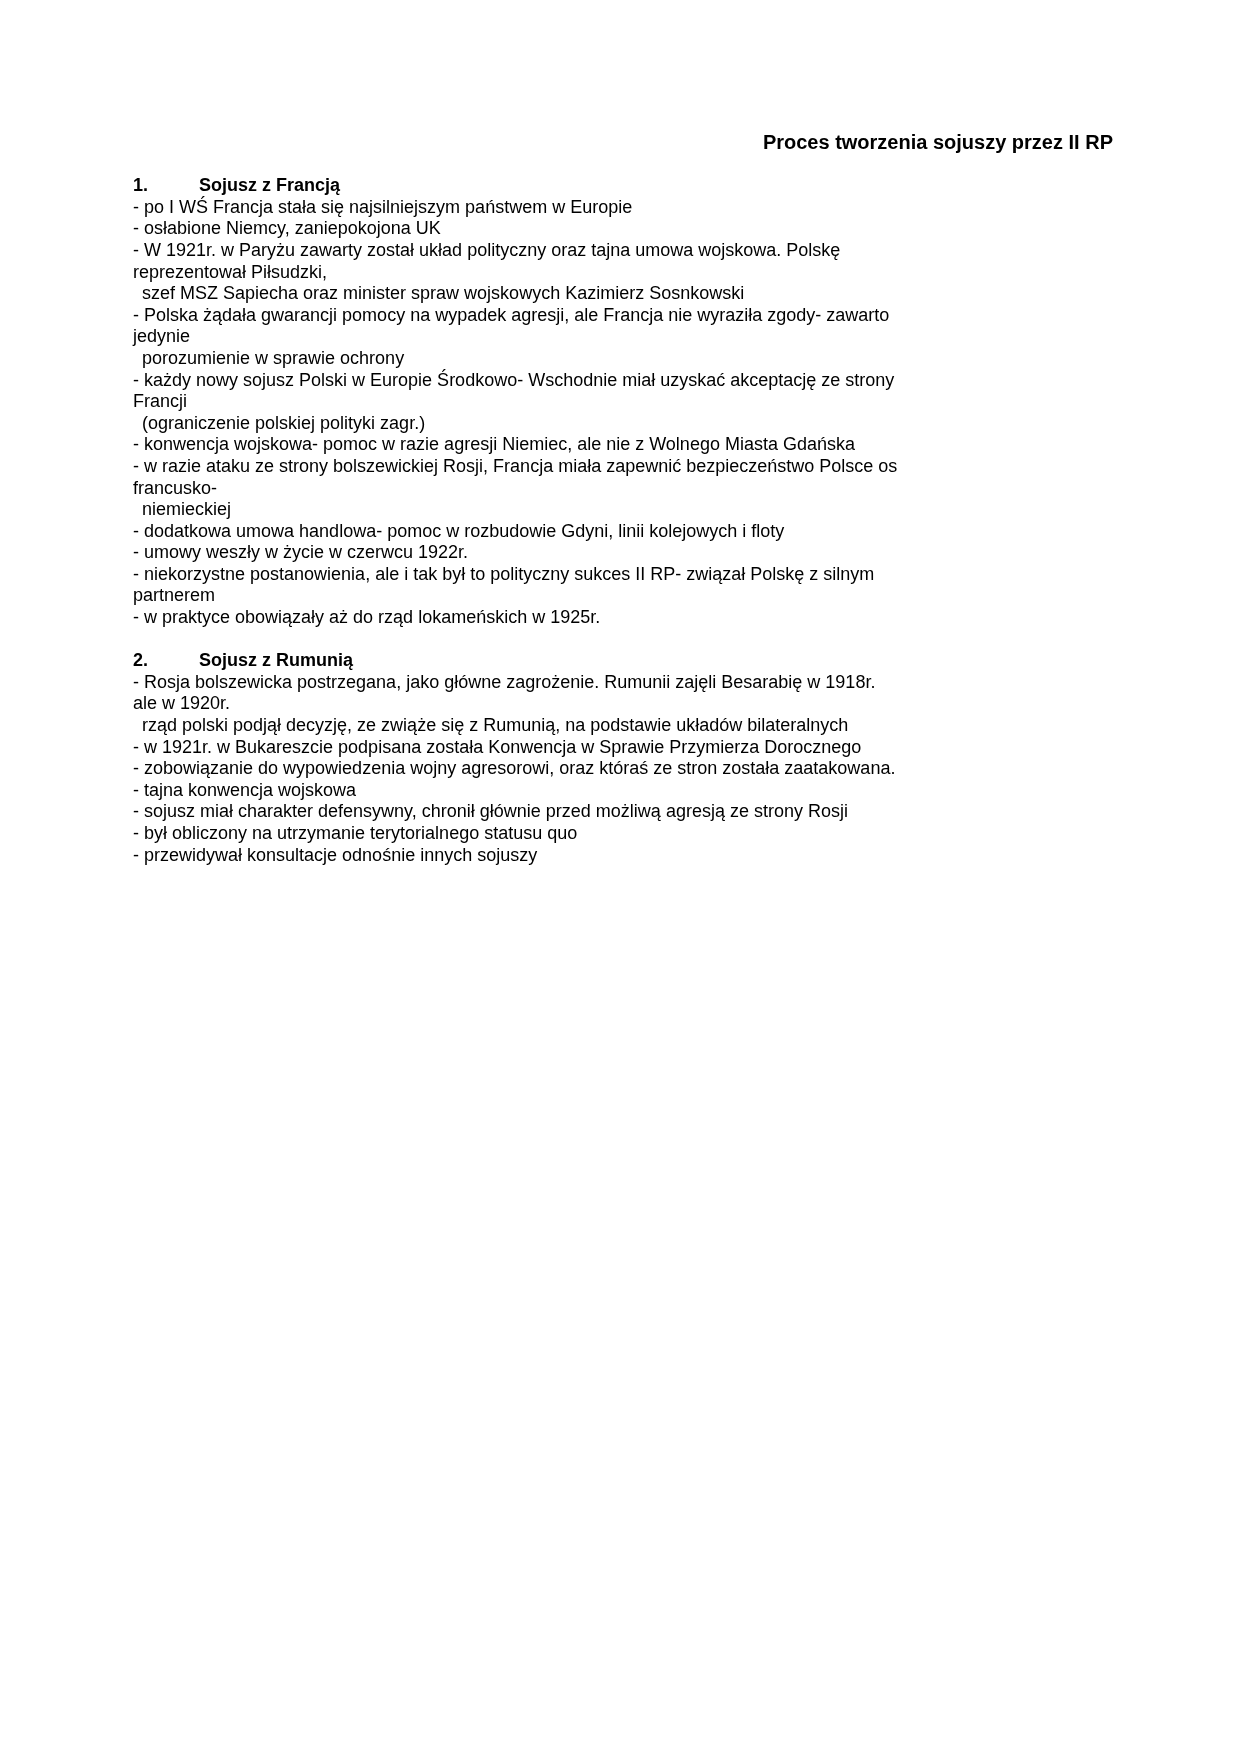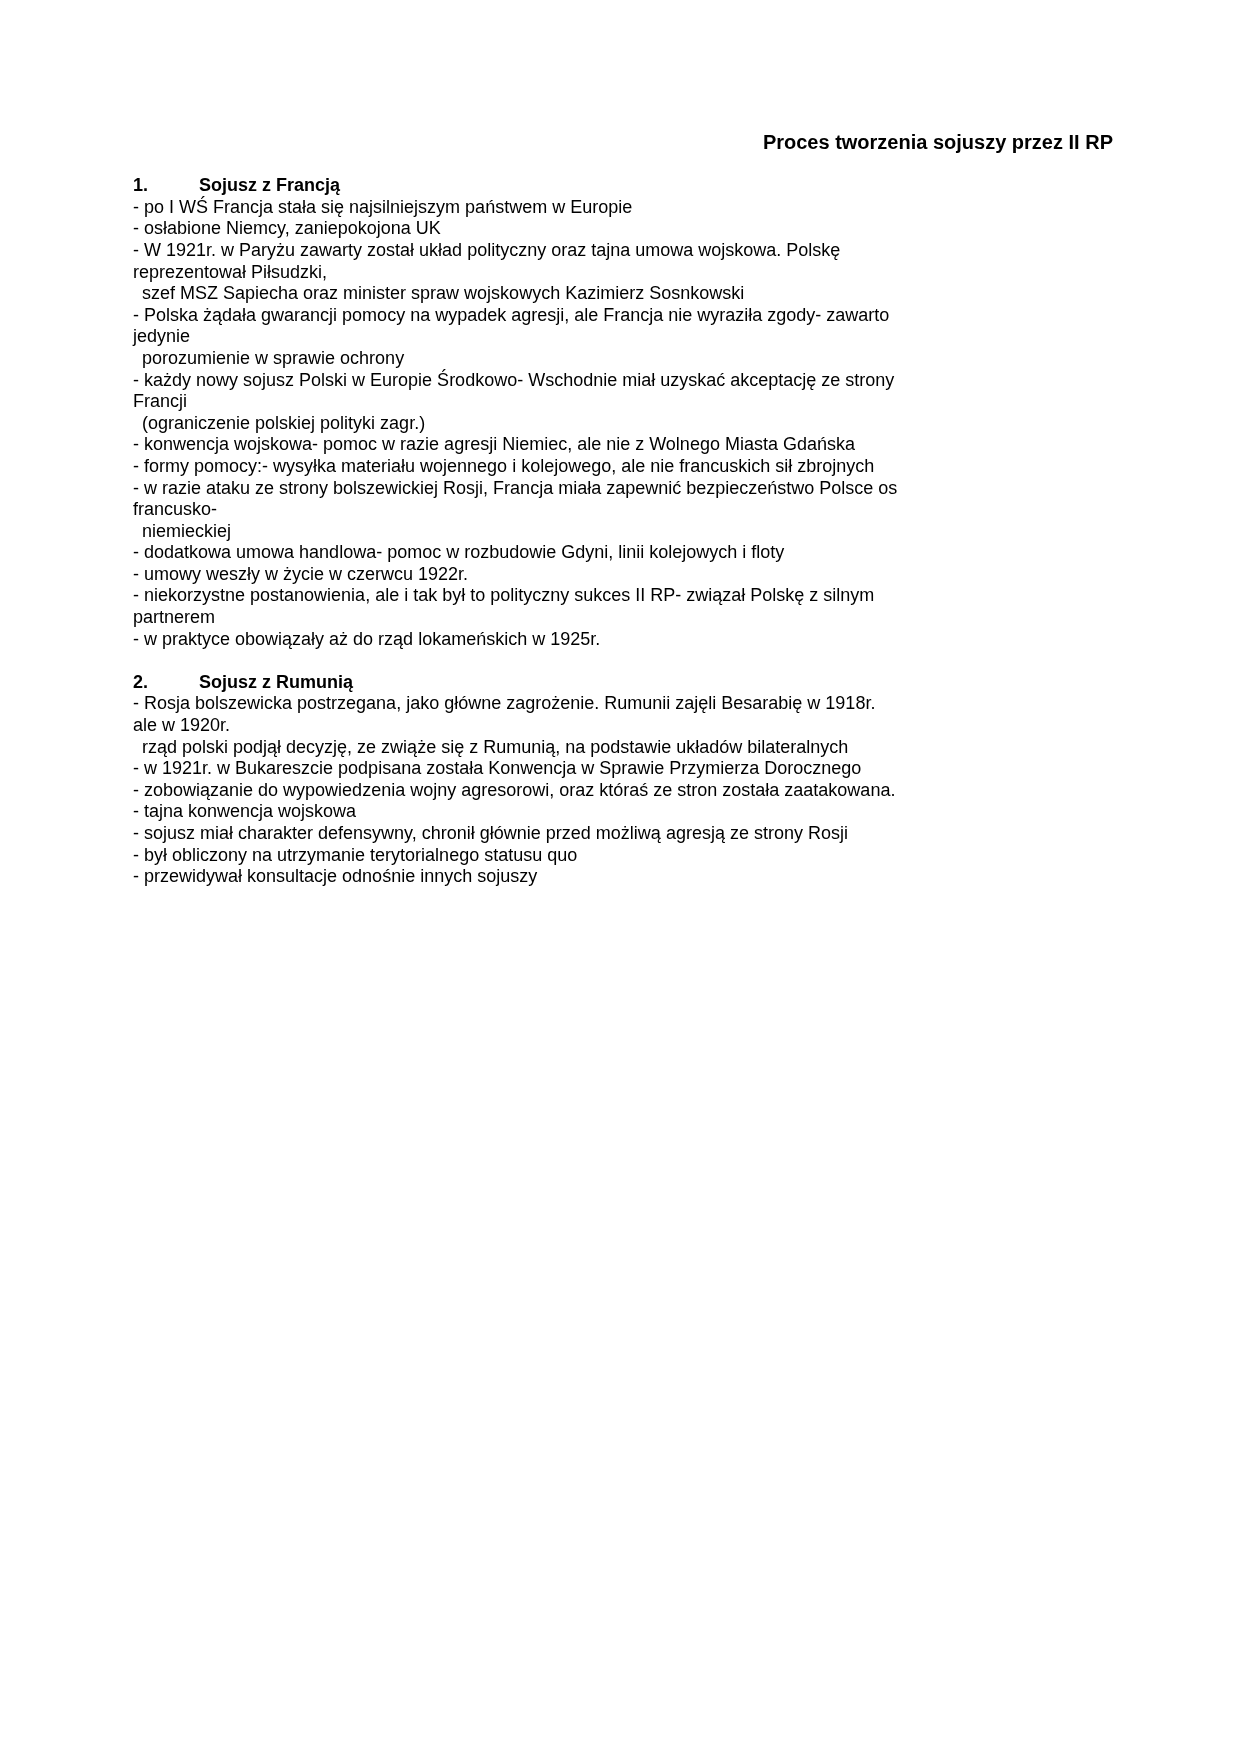--- a/index.html
+++ b/index.html
@@ -79,21 +79,20 @@
     <div class="line">- W 1921r. w Paryżu zawarty został układ polityczny oraz tajna umowa wojskowa. Polskę</div>
     <div class="line">reprezentował Piłsudzki,</div>
     <div class="line indent">szef MSZ Sapiecha oraz minister spraw wojskowych Kazimierz Sosnkowski</div>
     <div class="line">- Polska żądała gwarancji pomocy na wypadek agresji, ale Francja nie wyraziła zgody- zawarto</div>
     <div class="line">jedynie</div>
     <div class="line indent">porozumienie w sprawie ochrony</div>
     <div class="line">- każdy nowy sojusz Polski w Europie Środkowo- Wschodnie miał uzyskać akceptację ze strony</div>
     <div class="line">Francji</div>
     <div class="line indent">(ograniczenie polskiej polityki zagr.)</div>
     <div class="line">- konwencja wojskowa- pomoc w razie agresji Niemiec, ale nie z Wolnego Miasta Gdańska</div>
-    <div class="line">- formy pomocy:- wysyłka materiału wojennego i kolejowego, ale nie francuskich sił zbrojnych</div>
     <div class="line">- w razie ataku ze strony bolszewickiej Rosji, Francja miała zapewnić bezpieczeństwo Polsce os</div>
     <div class="line">francusko-</div>
     <div class="line indent">niemieckiej</div>
     <div class="line">- dodatkowa umowa handlowa- pomoc w rozbudowie Gdyni, linii kolejowych i floty</div>
     <div class="line">- umowy weszły w życie w czerwcu 1922r.</div>
     <div class="line">- niekorzystne postanowienia, ale i tak był to polityczny sukces II RP- związał Polskę z silnym</div>
     <div class="line">partnerem</div>
     <div class="line">- w praktyce obowiązały aż do rząd lokameńskich w 1925r.</div>
     <div class="blank"></div>
 

